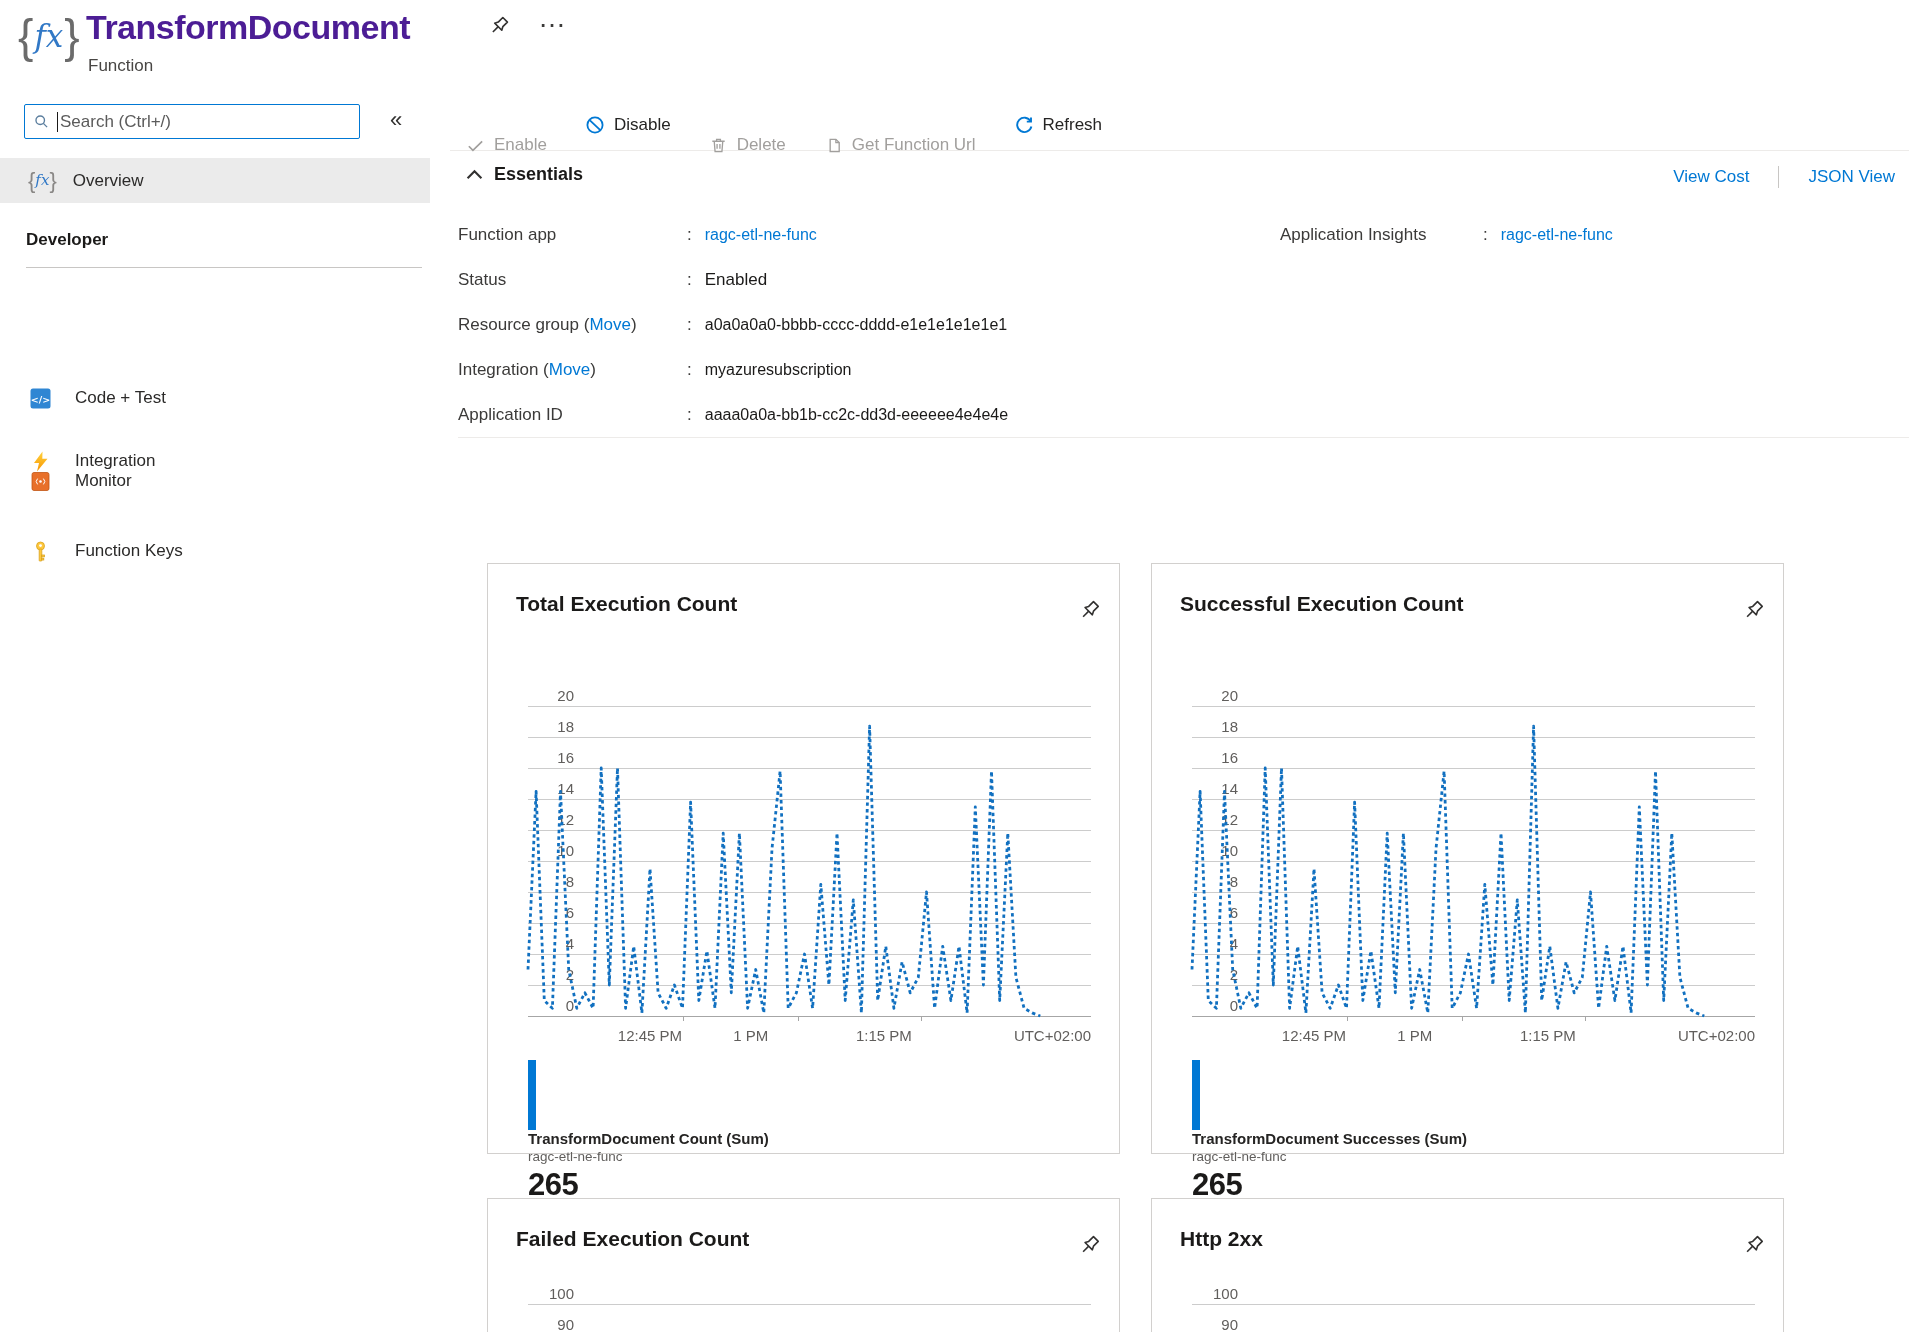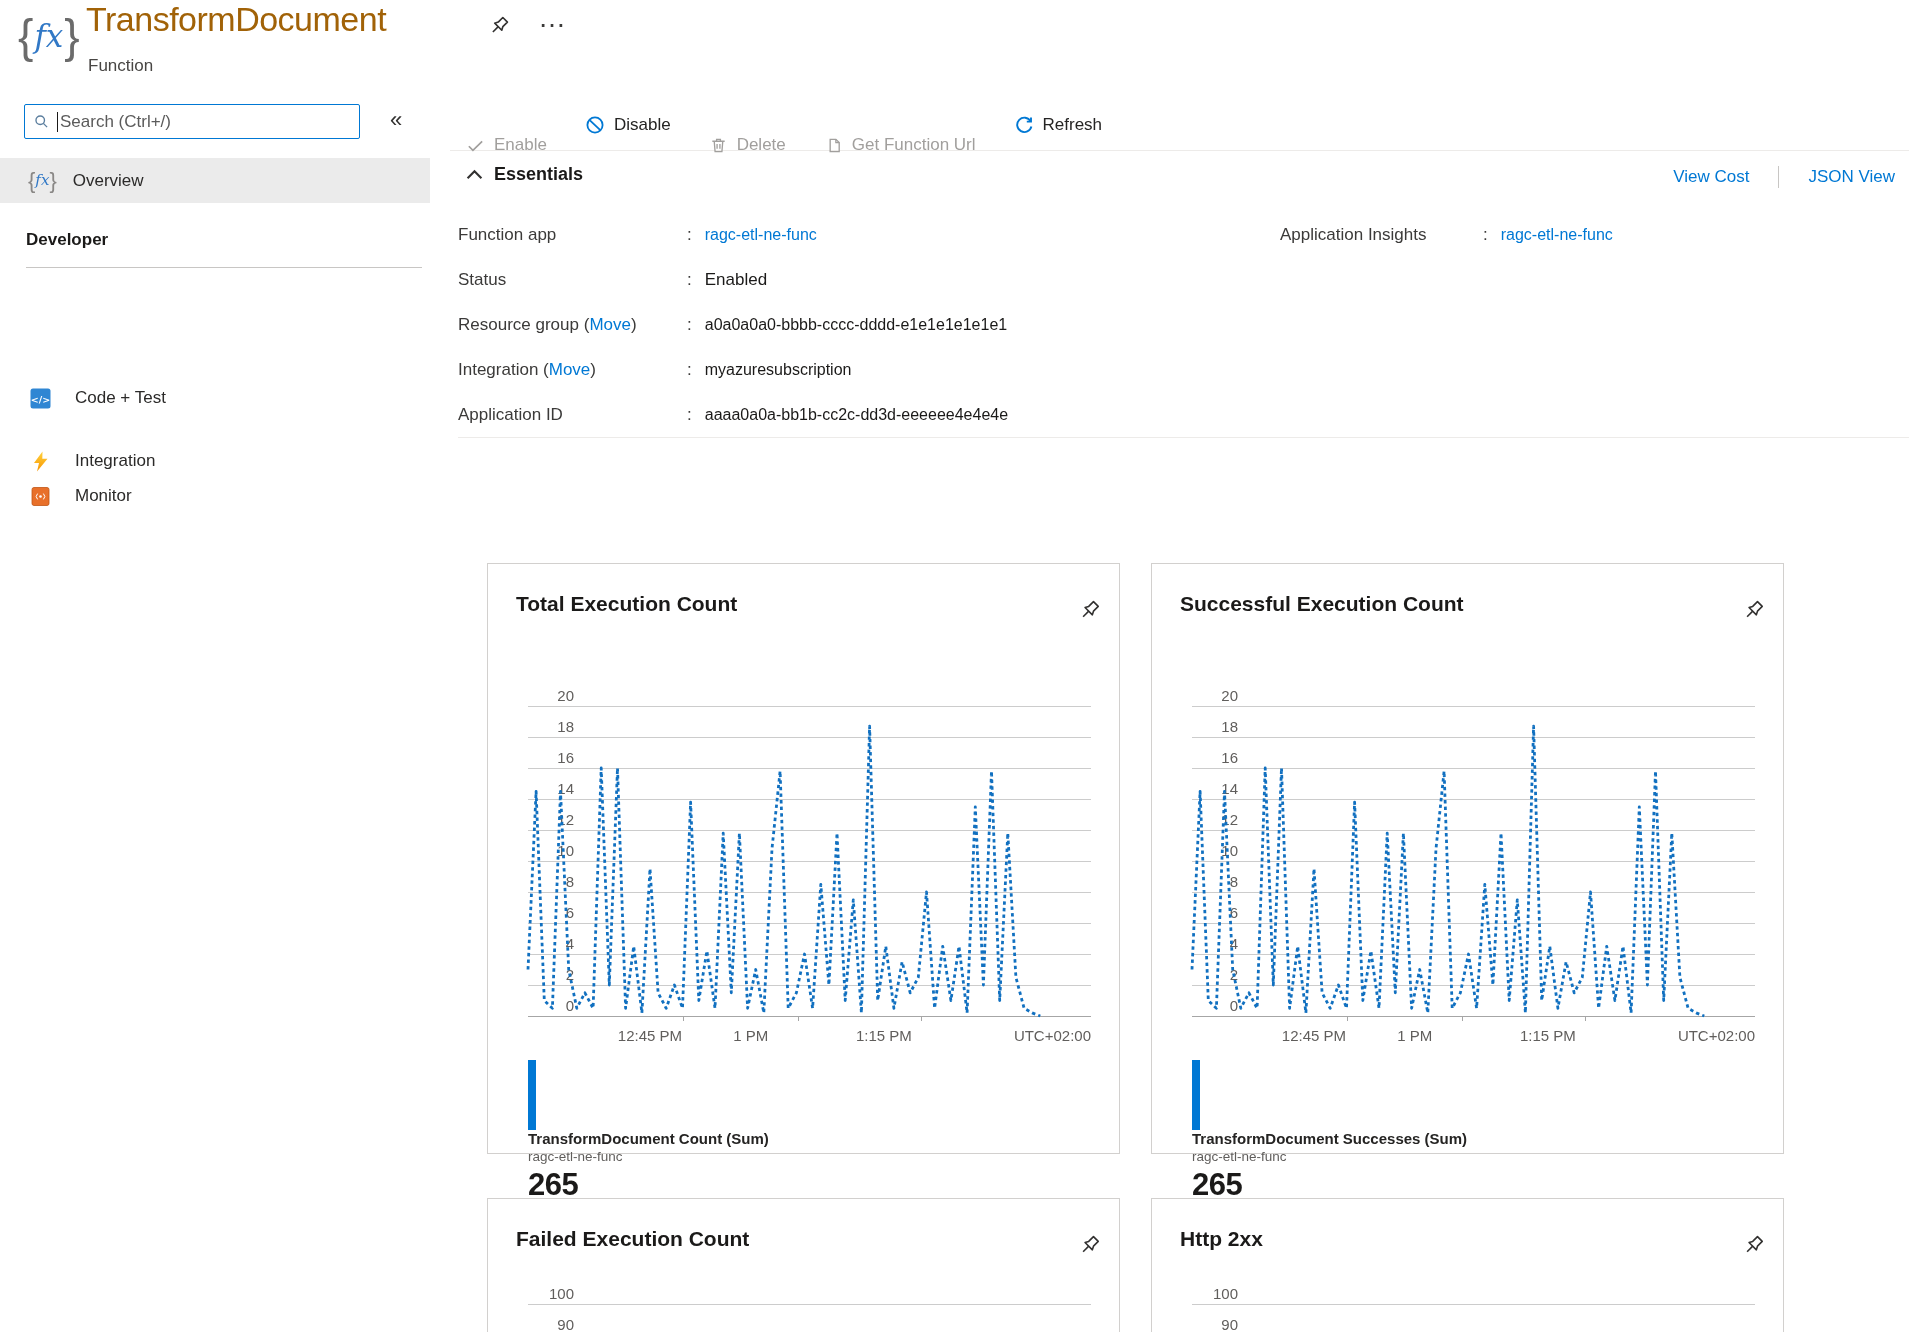--- a/index.html
+++ b/index.html
@@ -5,21 +5,21 @@
   html,body{margin:0;padding:0;background:#fff;}
   body{width:1909px;height:1332px;overflow:hidden;position:relative;
        font-family:"Liberation Sans","DejaVu Sans",sans-serif;color:#252423;}
   .abs{position:absolute;}
 
   
   .fx-badge{left:18px;top:8px;display:flex;align-items:center;height:56px;}
   .fx-badge .brace{font-size:46px;font-weight:400;color:#6b6b6b;line-height:1;}
   .fx-badge .fx{font-family:"DejaVu Serif",serif;font-style:italic;font-size:31px;
                 color:#3178c6;margin:0 1px;line-height:1;}
-  .page-title{left:86px;top:0;font-size:34px;font-weight:400;color:#a16207;letter-spacing:-0.5px;}
+  .page-title{left:86px;top:8px;font-size:34px;font-weight:700;color:#4c1d95;letter-spacing:-0.5px;}
   .page-subtitle{left:88px;top:56px;font-size:17px;color:#484644;}
   .title-pin{left:486px;top:14px;width:26px;height:26px;cursor:pointer;}
   .title-more{left:538px;top:2px;font-size:28px;color:#3b3a39;letter-spacing:2px;cursor:pointer;}
 
   
   .sidebar{left:0;top:100px;width:430px;height:1232px;}
   .search-box{position:absolute;left:24px;top:4px;width:336px;height:35px;
               border:1.5px solid #0078d4;border-radius:2px;display:flex;align-items:center;
               padding-left:8px;box-sizing:border-box;background:#fff;}
   .search-box .caret{width:1px;height:20px;background:#1b1a19;margin:0 2px 0 7px;}
@@ -144,29 +144,43 @@
             <linearGradient id="bolt" x1="0" y1="0" x2="0" y2="1">
               <stop offset="0" stop-color="#ffd23e"></stop>
               <stop offset="1" stop-color="#f89500"></stop>
             </linearGradient>
           </defs>
           <path d="M12.5 0.5 L4 12 h5 L7 20.5 L17.5 7.8 h-5.2 Z" fill="url(#bolt)"></path>
         </svg>
     </span>
     <span class="nav-label">Integration</span>
   </div>
-  <div class="nav-item" style="top:376px;">
+  <div class="nav-item" style="top:361px;">
     <span class="nav-ic">
       <svg viewBox="0 0 21 21" width="21" height="21">
           <rect x="2" y="1.5" width="17" height="18" rx="2" fill="#e8702a" stroke="#c25514" stroke-width="0.8"></rect>
           <circle cx="10.5" cy="10.5" r="1.3" fill="#fff"></circle>
           <path d="M7.6 7.6a4.1 4.1 0 0 0 0 5.8 M13.4 7.6a4.1 4.1 0 0 1 0 5.8" stroke="#fff" stroke-width="1" fill="none"></path>
         </svg>
     </span>
     <span class="nav-label">Monitor</span>
+  </div>
+  <div class="nav-item" style="top:431px;">
+    <span class="nav-ic">
+      <svg viewBox="0 0 21 21" width="21" height="21">
+          <g fill="#ffc83d" stroke="#d9a320" stroke-width="0.8">
+            <circle cx="10.5" cy="5" r="4"></circle>
+            <rect x="9.2" y="8" width="2.6" height="12" rx="0.5"></rect>
+            <rect x="11.5" y="14" width="3" height="1.8"></rect>
+            <rect x="11.5" y="17.2" width="2.3" height="1.8"></rect>
+          </g>
+          <circle cx="10.5" cy="4.6" r="1.4" fill="#fff"></circle>
+        </svg>
+    </span>
+    <span class="nav-label">Function Keys</span>
   </div>
 </div>
 
 <div class="abs main">
   <div class="toolbar">
     <div class="tb-item disabled">
       <span>
           <svg viewBox="0 0 20 20" width="19" height="19">
             <path d="M3 10.8l4.3 4.3L17 5.6" stroke="#a19f9d" stroke-width="1.8" fill="none"></path>
           </svg>

